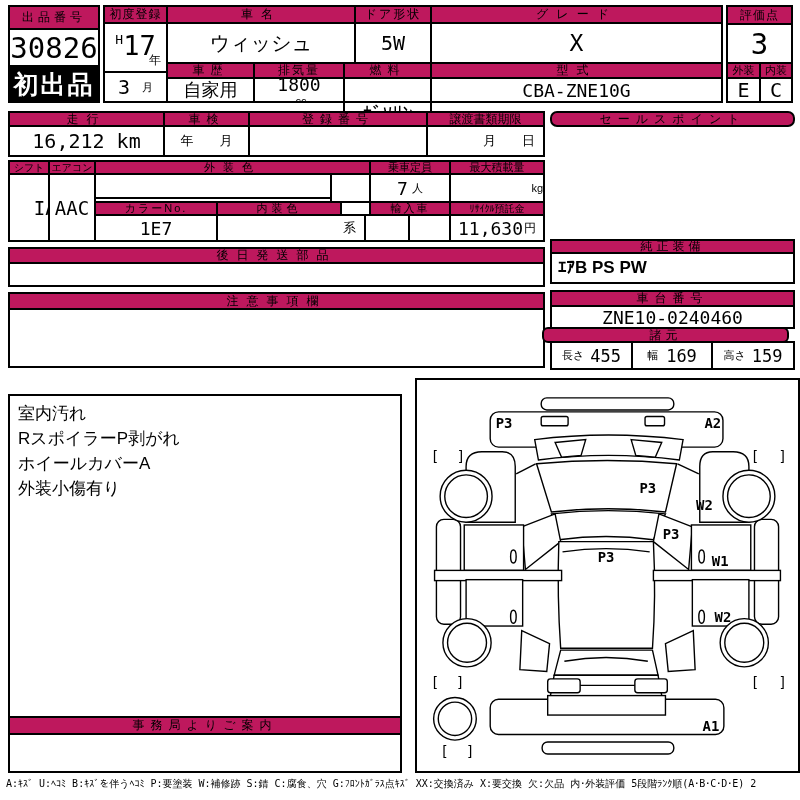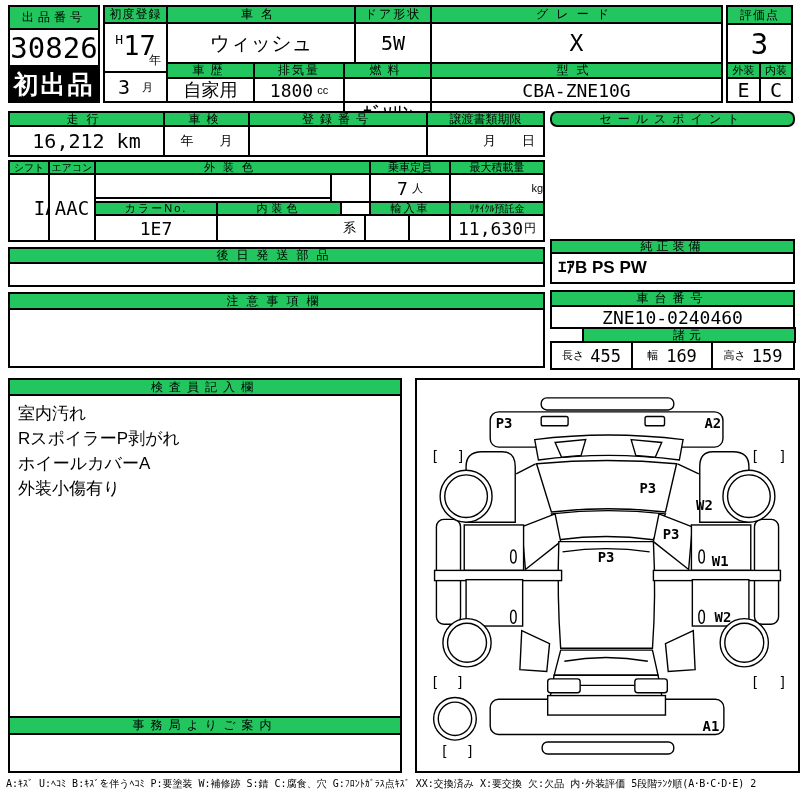--- a/index.html
+++ b/index.html
@@ -1,20 +1,20 @@
 <!DOCTYPE html>
 <html><head>
 <meta charset="utf-8">
 <style>
   html,body{margin:0;padding:0;background:#fff;}
   #sheet{position:relative;width:800px;height:800px;background:#ffffff;
          font-family:"Liberation Sans","DejaVu Sans",sans-serif;color:#000;overflow:hidden;}
   .cell{position:absolute;box-sizing:border-box;border:2px solid #000;background:#fff;
         display:flex;align-items:center;justify-content:center;white-space:nowrap;overflow:hidden;}
-  .hdr{background:#22c55e;font-size:12px;}
+  .hdr{background:#be185d;font-size:12px;}
   .bar{justify-content:center;}
   .mono{font-family:"DejaVu Sans Mono","Liberation Mono",monospace;}
   .badge{background:#000;color:#fff;font-weight:bold;font-size:25px;letter-spacing:2px;}
   .big{font-size:29px;}
   .val20{font-size:20px;}
   .val18{font-size:18px;}
   .val16{font-size:20px;margin-top:24px;}
   .ls1{letter-spacing:1px;}.ls2{letter-spacing:2px;}.ls4{letter-spacing:4px;}
   .ls6{letter-spacing:6px;}.ls8{letter-spacing:8px;}
   .left{justify-content:flex-start;}
@@ -63,21 +63,21 @@
   <div class="cell hdr ls6" style="left:166px;top:62px;width:89px;height:17px;">車歴</div>
   <div class="cell hdr ls2" style="left:253px;top:62px;width:92px;height:17px;">排気量</div>
   <div class="cell hdr ls6" style="left:343px;top:62px;width:89px;height:17px;">燃料</div>
   <div class="cell hdr ls8" style="left:430px;top:62px;width:293px;height:17px;">型式</div>
 
   <div class="cell" style="left:103px;top:71px;width:65px;height:32px;">
     <span class="mono val20">3</span>
     <span class="unit" style="margin-left:12px;">月</span>
   </div>
   <div class="cell val18" style="left:166px;top:77px;width:89px;height:26px;">自家用</div>
-  <div class="cell" style="left:253px;top:77px;width:92px;height:26px;">
+  <div class="cell" style="left:253px;top:77px;width:92px;height:26px;flex-direction:column;">
     <span class="mono val18">1800</span>
     <span class="unit">cc</span>
   </div>
   <div class="cell val16" style="left:343px;top:77px;width:89px;height:26px;">ｶﾞｿﾘﾝ</div>
   <div class="cell mono val18" style="left:430px;top:77px;width:293px;height:26px;">CBA-ZNE10G</div>
 
   <div class="cell hdr ls1" style="left:726px;top:5px;width:67px;height:20px;">評価点</div>
   <div class="cell mono big" style="left:726px;top:23px;width:67px;height:41px;">3</div>
   <div class="cell hdr" style="left:726px;top:62px;width:35px;height:17px;font-size:11px;">外装</div>
   <div class="cell hdr" style="left:759px;top:62px;width:34px;height:17px;font-size:11px;">内装</div>
@@ -126,35 +126,34 @@
   <div class="cell" style="left:8px;top:262px;width:537px;height:25px;"></div>
   <div class="cell hdr bar ls8" style="left:8px;top:292px;width:537px;height:18px;">注意事項欄</div>
   <div class="cell" style="left:8px;top:308px;width:537px;height:60px;"></div>
 
   <div class="cell hdr ls6" style="left:550px;top:111px;width:245px;height:16px;border-radius:7px;">セールスポイント</div>
   <div class="cell hdr ls4" style="left:550px;top:239px;width:245px;height:15px;">純正装備</div>
   <div class="cell left" style="left:550px;top:252px;width:245px;height:32px;font-size:17px;font-weight:bold;padding-left:6px;">ｴｱB PS PW</div>
 
   <div class="cell hdr ls6" style="left:550px;top:290px;width:245px;height:17px;">車台番号</div>
   <div class="cell mono val18" style="left:550px;top:305px;width:245px;height:24px;">ZNE10-0240460</div>
-  <div class="cell hdr ls4" style="left:582px;top:327px;width:214px;height:16px;">諸元</div>
+  <div class="cell hdr ls4" style="left:542px;top:327px;width:247px;height:16px;border-radius:6px;">諸元</div>
   <div class="cell" style="left:550px;top:341px;width:83px;height:29px;">
     <span style="font-size:11px;margin-right:6px;">長さ</span>
     <span class="mono" style="font-size:17px;">455</span>
   </div>
   <div class="cell" style="left:631px;top:341px;width:82px;height:29px;">
     <span style="font-size:11px;margin-right:8px;">幅</span>
     <span class="mono" style="font-size:17px;">169</span>
   </div>
   <div class="cell" style="left:711px;top:341px;width:84px;height:29px;">
     <span style="font-size:11px;margin-right:6px;">高さ</span>
     <span class="mono" style="font-size:17px;">159</span>
   </div>
 
-  <div class="cell hdr bar ls6" style="left:8px;top:378px;width:394px;height:18px;">検査員記入欄</div>
   <div class="cell notesbox" style="left:8px;top:394px;width:394px;height:324px;">
     <div>室内汚れ</div>
     <div>RスポイラーP剥がれ</div>
     <div>ホイールカバーA</div>
     <div>外装小傷有り</div>
   </div>
   <div class="cell hdr bar ls6" style="left:8px;top:716px;width:394px;height:19px;">事務局よりご案内</div>
   <div class="cell" style="left:8px;top:733px;width:394px;height:40px;"></div>
 
   <div class="cell" style="left:415px;top:378px;width:385px;height:395px;padding:12px;">

